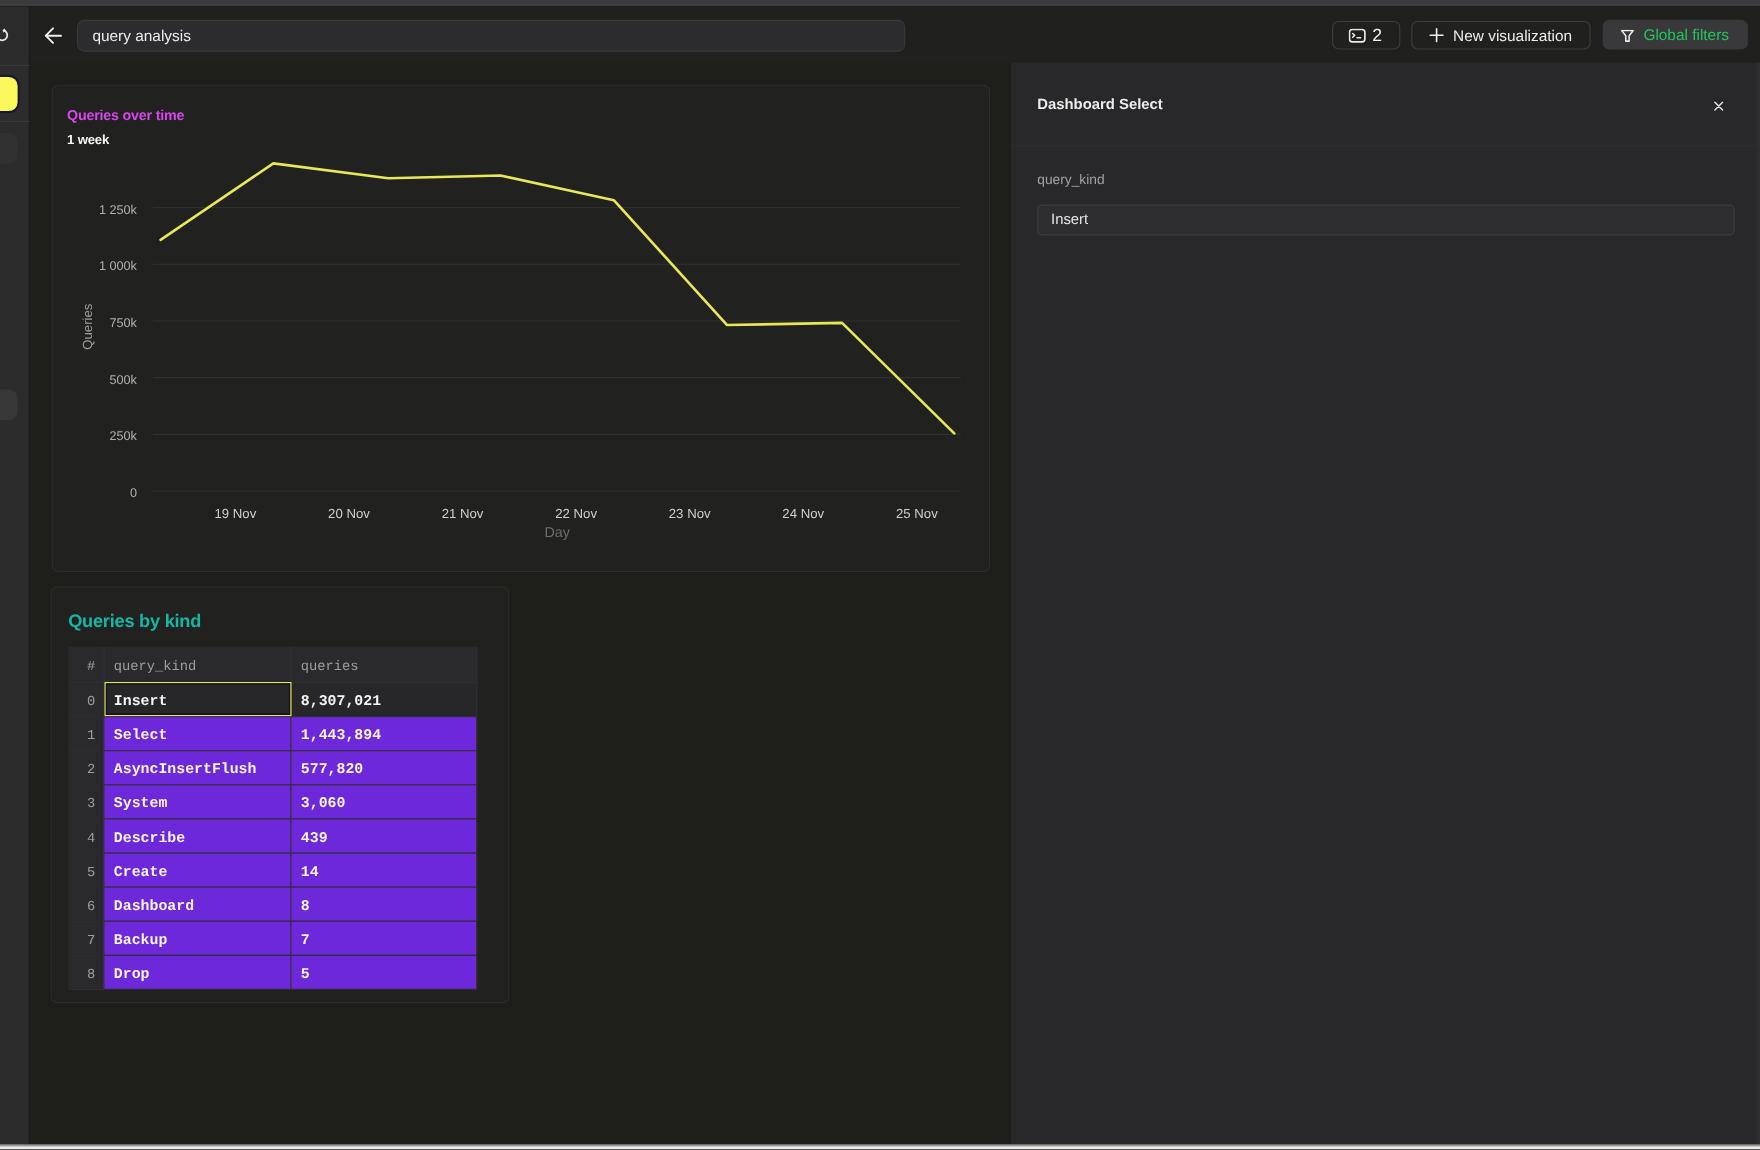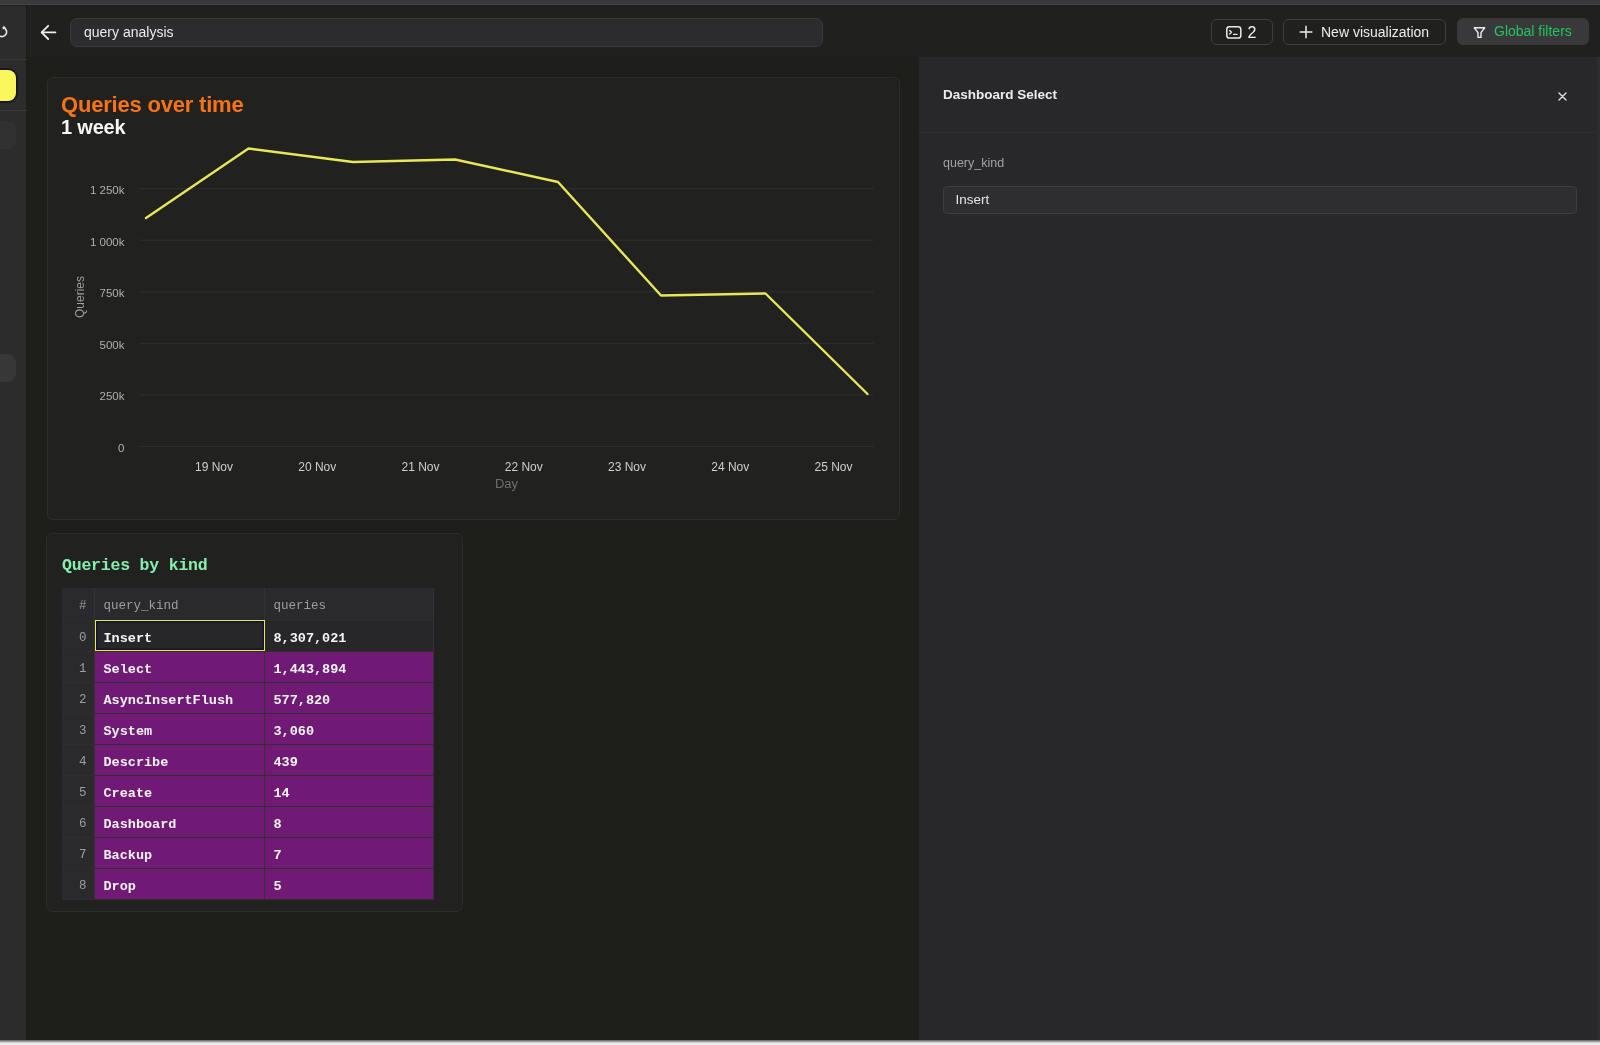--- a/index.html
+++ b/index.html
@@ -58,22 +58,22 @@
   <div style="position:absolute;left:24px;top:30px;font-size:13.5px;font-weight:700;color:#ececec;">Dashboard Select</div>
   <svg style="position:absolute;left:639px;top:35px;" width="9" height="9" viewBox="0 0 9 9">
     <path d="M1 1 L8 8 M8 1 L1 8" stroke="#e0e0e0" stroke-width="1.4" stroke-linecap="round"></path>
   </svg>
   <div style="position:absolute;left:24px;top:99px;font-size:12.5px;color:#a2a2a2;">query_kind</div>
   <div style="position:absolute;left:24px;top:128.5px;width:634px;height:28px;background:#2e2e30;border:1px solid #3e3e40;border-radius:4px;"></div>
   <div style="position:absolute;left:36.5px;top:128.5px;height:28px;line-height:28px;font-size:13.5px;color:#e6e6e6;">Insert</div>
 </div>
 
 <div class="abs" style="left:47px;top:77px;width:853px;height:443px;background:#21211f;border:1px solid #2d2d2b;border-radius:6px;"></div>
-<div class="abs" style="left:61px;top:96px;font-size:22px;line-height:17px;font-weight:700;color:#f97316;letter-spacing:-0.2px;text-align:right;">Queries over time</div>
-<div class="abs" style="left:61px;top:119px;font-size:20px;line-height:16px;font-weight:700;color:#f7f7f7;letter-spacing:-0.2px;">1 week</div>
+<div class="abs" style="left:61px;top:96px;font-size:13px;line-height:17px;font-weight:700;color:#d946ef;letter-spacing:-0.2px;text-align:right;">Queries over time</div>
+<div class="abs" style="left:61px;top:119px;font-size:12px;line-height:16px;font-weight:700;color:#f7f7f7;letter-spacing:-0.2px;">1 week</div>
 <svg class="abs" style="left:47px;top:77px;" width="853" height="443" viewBox="0 0 853 443">
   <g stroke="#30302e" stroke-width="1">
     <line x1="92" y1="369.4" x2="826.5" y2="369.4"></line>
     <line x1="92" y1="317.9" x2="826.5" y2="317.9"></line>
     <line x1="92" y1="266.3" x2="826.5" y2="266.3"></line>
     <line x1="92" y1="214.8" x2="826.5" y2="214.8"></line>
     <line x1="92" y1="163.2" x2="826.5" y2="163.2"></line>
     <line x1="92" y1="111.7" x2="826.5" y2="111.7"></line>
   </g>
   <g font-family="Liberation Sans, sans-serif" font-size="11.5" fill="#b0b0b0" text-anchor="end">
@@ -92,21 +92,21 @@
     <text x="580" y="393.5">23 Nov</text>
     <text x="683.25" y="393.5">24 Nov</text>
     <text x="786.5" y="393.5">25 Nov</text>
   </g>
   <text x="459.5" y="411" font-family="Liberation Sans, sans-serif" font-size="13" fill="#6e6e6e" text-anchor="middle">Day</text>
   <text x="37" y="220" font-family="Liberation Sans, sans-serif" font-size="12" fill="#9e9e9e" text-anchor="middle" transform="rotate(-90 37 220)">Queries</text>
   <polyline points="99,141 201.5,71.5 306,85 408,82.5 511,105 614,218.5 718.5,216.5 820.5,317" fill="none" stroke="#e8e757" stroke-width="2.4" stroke-linejoin="round" stroke-linecap="round"></polyline>
 </svg>
 
 <div class="abs" style="left:46px;top:533px;width:417px;height:379px;background:#21211f;border:1px solid #2d2d2b;border-radius:6px;"></div>
-<div class="abs" style="left:62px;top:557px;font-size:16.5px;line-height:17px;font-weight:700;color:#86efac;letter-spacing:-0.2px;font-family:Liberation Mono, monospace;">Queries by kind</div>
+<div class="abs" style="left:62px;top:557px;font-size:16.5px;line-height:17px;font-weight:700;color:#14b8a6;letter-spacing:-0.2px;">Queries by kind</div>
 
 <div class="abs" style="left:62px;top:588px;width:371px;font-family:'Liberation Mono',monospace;">
   <table style="border-collapse:collapse;width:371px;table-layout:fixed;">
     <colgroup>
         <col style="width:32px">
         <col style="width:170px">
         <col style="width:169px">
       </colgroup>
     <tbody>
         <tr style="height:32px;">
@@ -160,21 +160,21 @@
           <td class="v">5</td>
         </tr>
   </tbody>
     </table>
 </div>
 <style>
   td { border-bottom:1px solid #2e2e2e; font-size:12.5px; padding-top:5px; }
   td.hd { color:#9e9e9e; background:#2a2a2c; padding-left:9px; border-right:1px solid #333335; }
   td.numc { background:#2a2a2c; color:#9e9e9e; text-align:right; padding-right:7px; border-right:1px solid #333335; }
   tr:first-child td.numc { text-align:right; padding-right:7px; }
-  td.v { color:#f5f5f5; font-weight:700; font-size:13.5px; background:#701a75; padding-left:9px; border-right:1px solid #333335; }
+  td.v { color:#f5f5f5; font-weight:700; font-size:13.5px; background:#6d28d9; padding-left:9px; border-right:1px solid #333335; }
   td.sel, td.sel2 { background:#27272a; }
 </style>
 
 <div class="abs" style="left:94.5px;top:620px;width:170.5px;height:31px;border:1.6px solid #eae94f;box-shadow:inset 0 0 0 1.5px #13132e;"></div>
 
 <div class="abs" style="left:1597px;top:57px;width:3px;height:983px;background:#2e2e30;"></div>
 
 <div class="abs" style="left:0;top:1040px;width:1600px;height:5px;background:linear-gradient(#5a5a5a,#e8e8e8 60%,#f2f2f2);"></div>
 
 </body></html>

